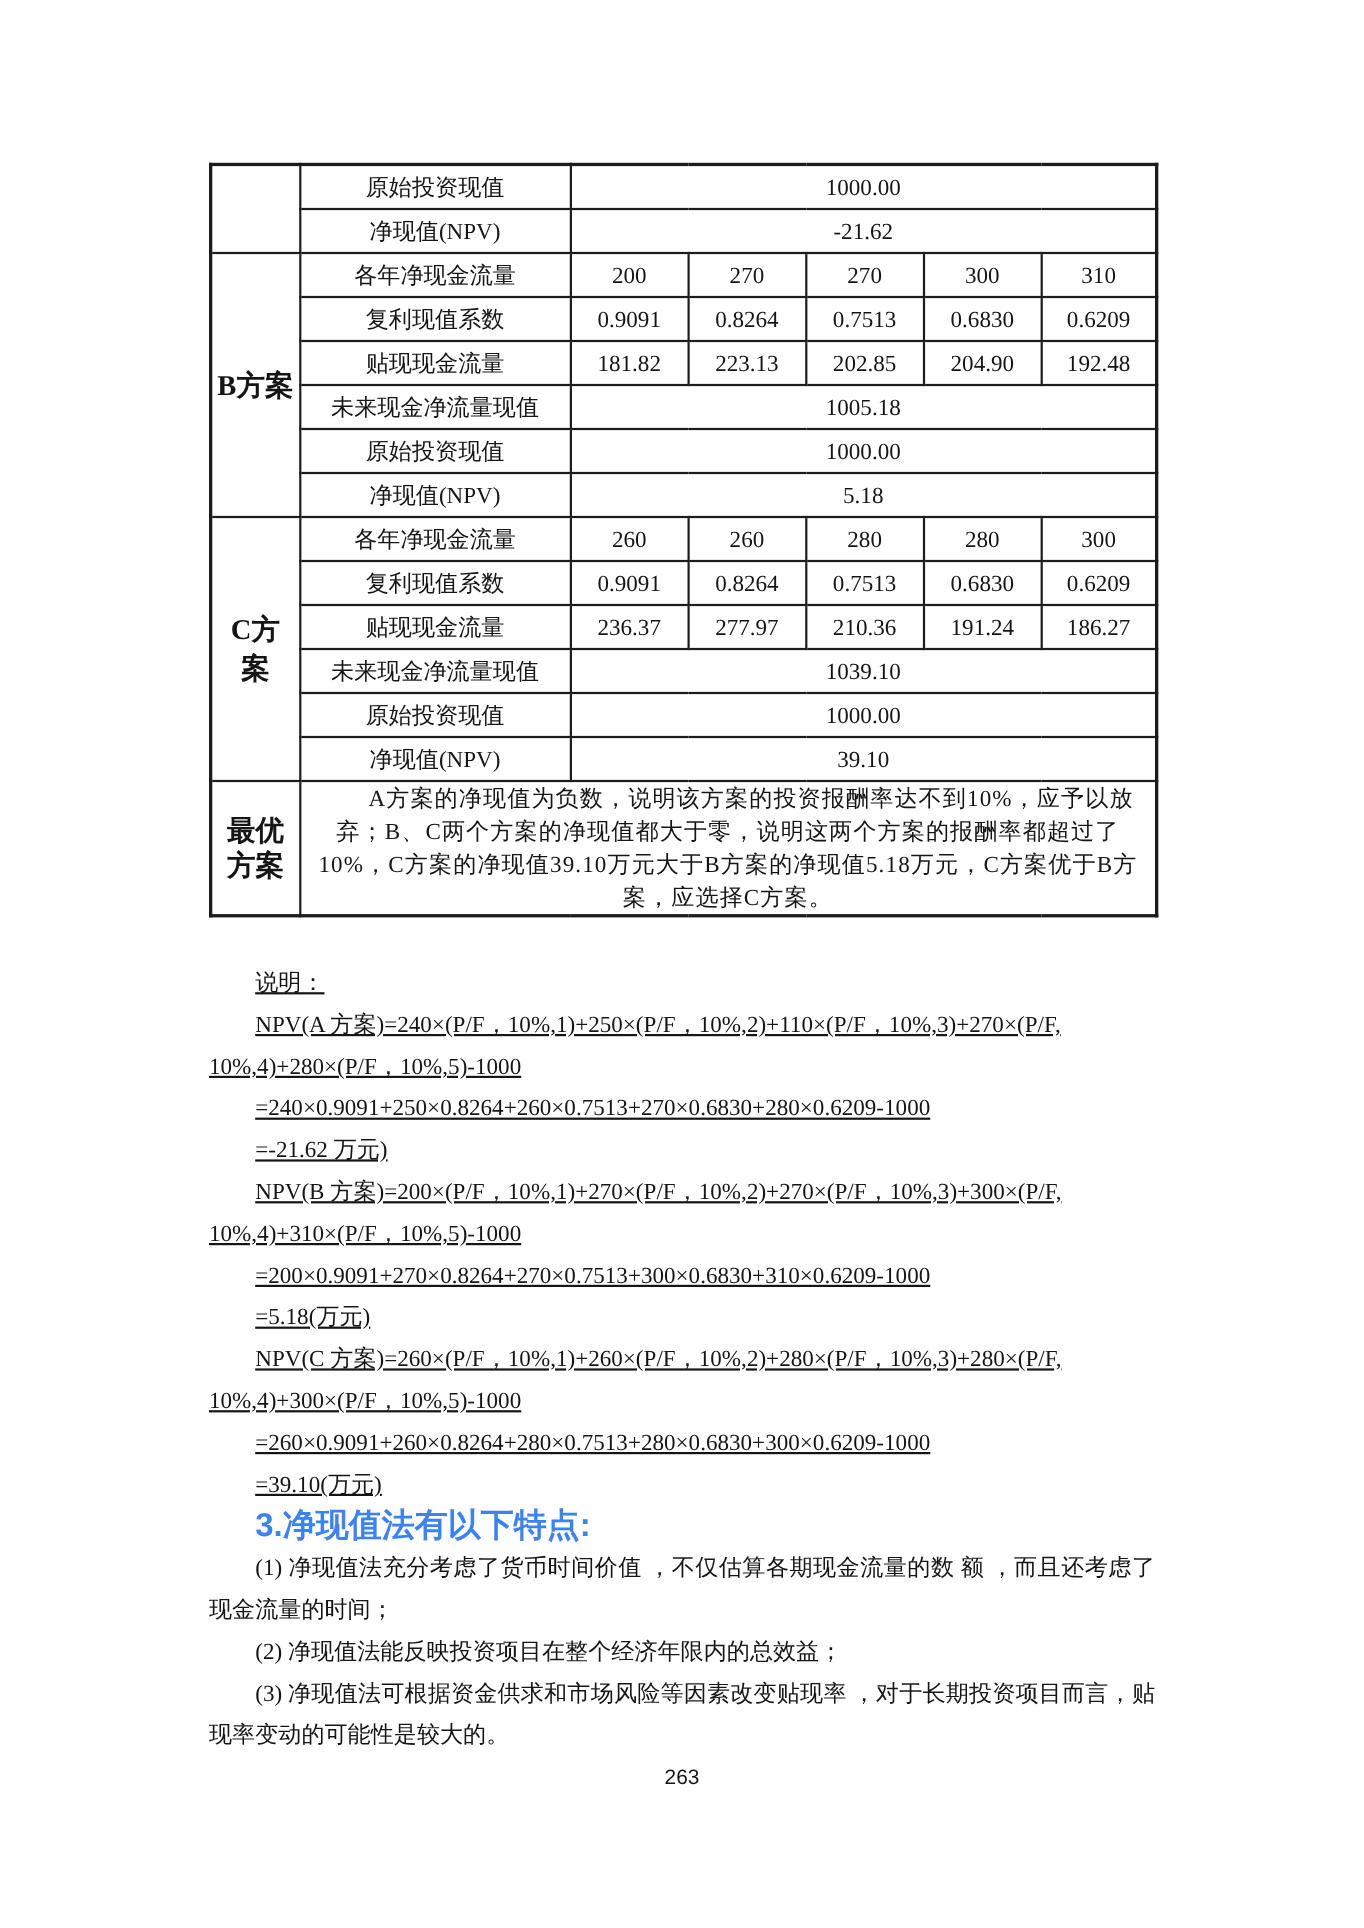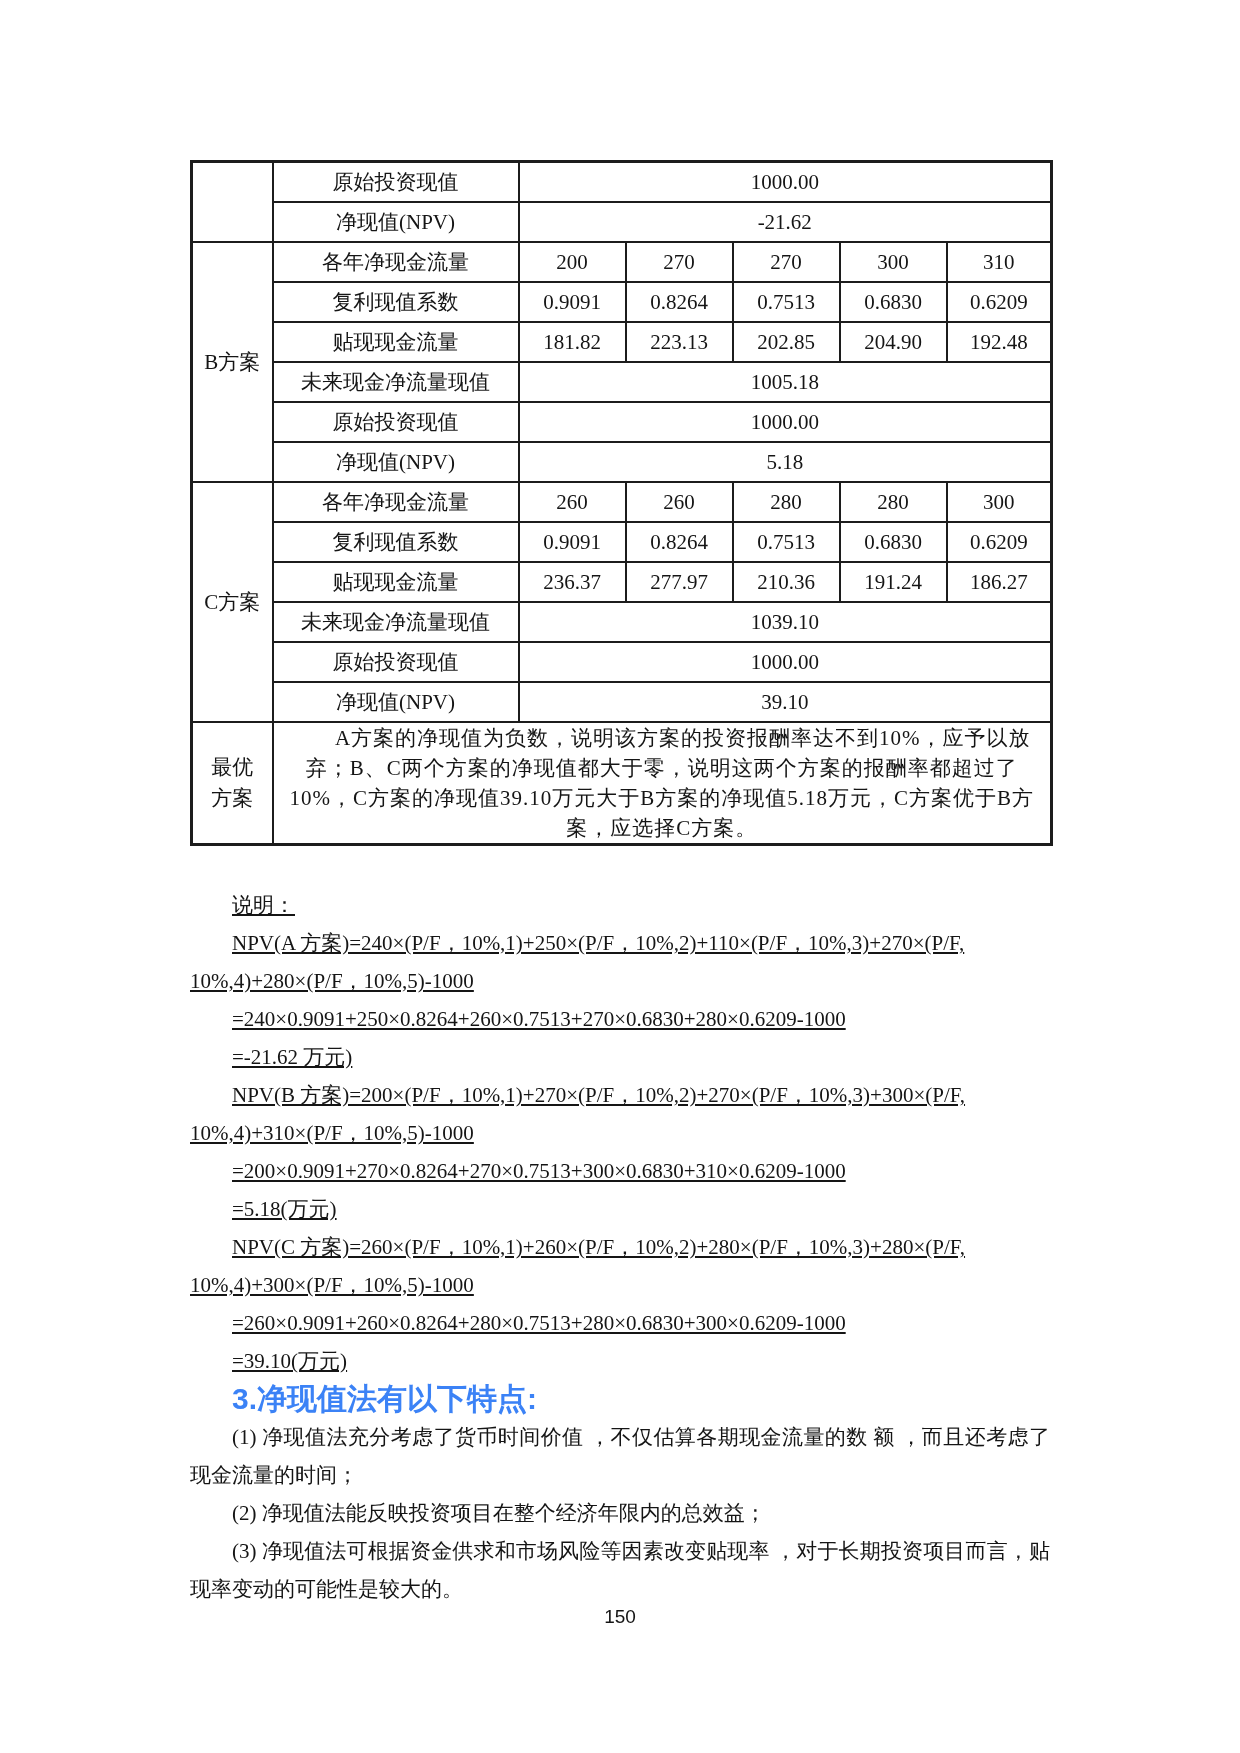--- a/index.html
+++ b/index.html
@@ -13,35 +13,35 @@
     box-sizing:border-box;
     padding:148px 190px 0 190px;
     overflow:hidden;
   }
   
   table.npv{
     border-collapse:collapse;
     table-layout:fixed;
     width:860px;
     font-size:21px;
-    margin-top:12px;
   }
   table.npv td{
     border:2px solid #1c1c1c;
     text-align:center;
     vertical-align:middle;
     height:38px;
     padding:0 4px;
     overflow:hidden;
   }
   table.npv{border:3px solid #1c1c1c;}
   td.scheme{
     vertical-align:top;
     padding-top:44px;
-    font-size:21px;
+    font-size:26px;
+    font-weight:bold;
   }
   td.scheme-empty{border-bottom:2px solid #1c1c1c;}
   td.scheme-mid{
     vertical-align:middle;
     padding-top:0;
     white-space:pre-line;
     line-height:31px;
   }
   td.conclusion{
     height:127px;
@@ -210,14 +210,14 @@
     <div class="line">10%,4)+300×(P/F，10%,5)-1000</div>
     <div class="line indent">=260×0.9091+260×0.8264+280×0.7513+280×0.6830+300×0.6209-1000</div>
     <div class="line indent">=39.10(万元)</div>
   </div>
 
   <h3 class="sec3-heading">3.净现值法有以下特点:</h3>
   <p class="point">(1) 净现值法充分考虑了货币时间价值 ，不仅估算各期现金流量的数 额 ，而且还考虑了现金流量的时间；</p>
   <p class="point">(2) 净现值法能反映投资项目在整个经济年限内的总效益；</p>
   <p class="point">(3) 净现值法可根据资金供求和市场风险等因素改变贴现率 ，对于长期投资项目而言，贴现率变动的可能性是较大的。</p>
 
-  <div class="page-number">150</div>
+  <div class="page-number">263</div>
 </div>
 
 </body></html>

